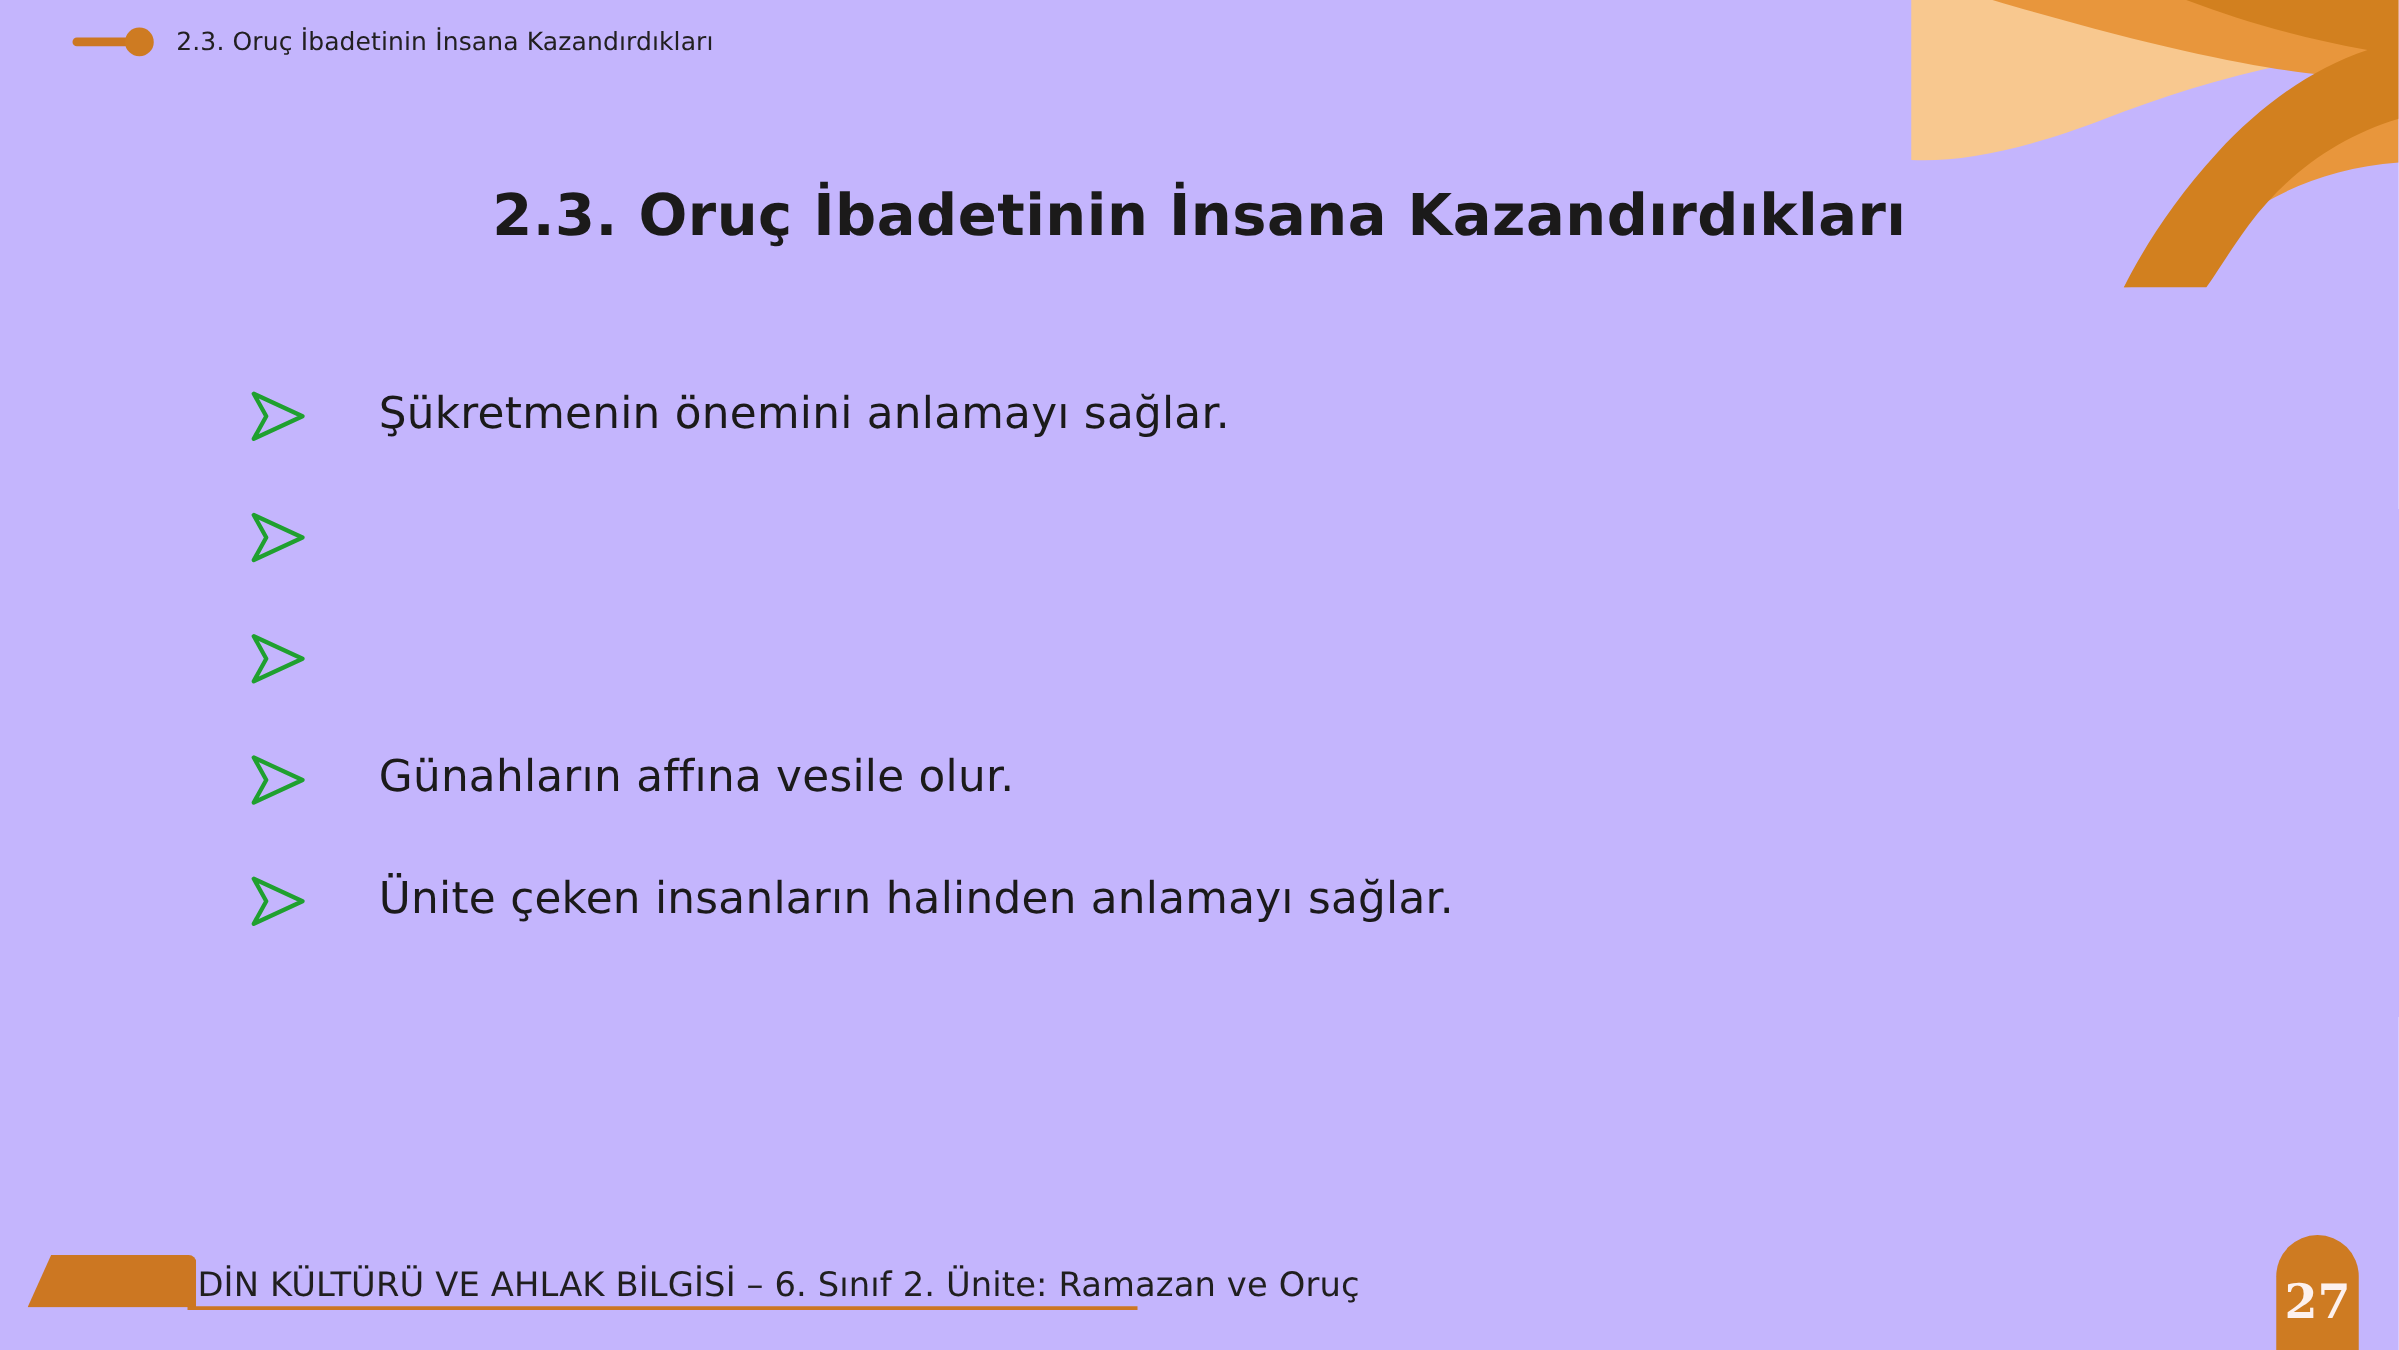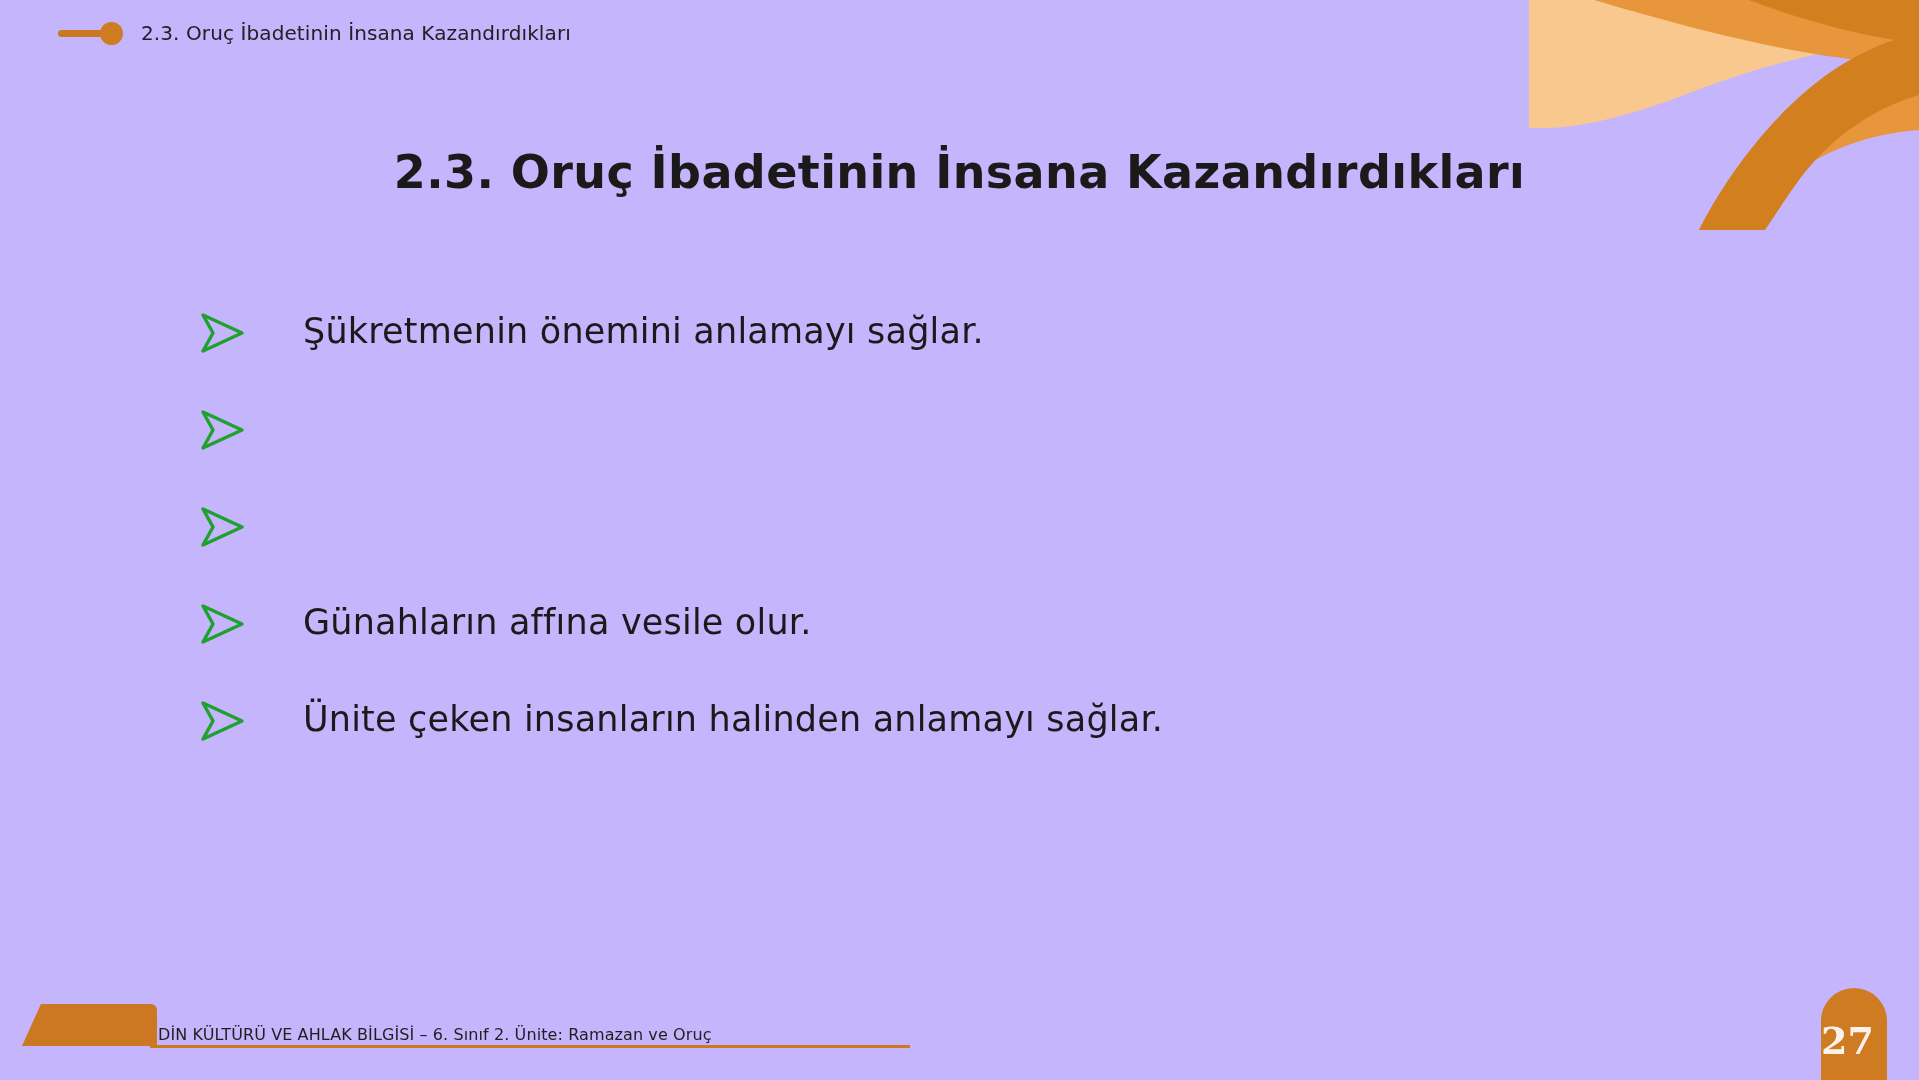--- a/index.html
+++ b/index.html
@@ -115,21 +115,21 @@
     width: 135px;
     height: 42px;
     background: #CC7722;
     clip-path: polygon(14% 0%, 100% 0%, 100% 100%, 0% 100%);
     border-top-right-radius: 6px;
   }
   .footer-text {
     position: absolute;
     left: 158px;
     bottom: 36px;
-    font-size: 16px;
+    font-size: 27px;
     color: #201F1F;
     letter-spacing: .1px;
     white-space: nowrap;
     font-family: "DejaVu Sans", sans-serif;
   }
   .footer-rule {
     position: absolute;
     left: 150px;
     bottom: 32px;
     width: 760px;
@@ -142,20 +142,21 @@
     position: absolute;
     right: 32px;
     bottom: 0;
     width: 66px;
     height: 92px;
     background: #CE7B22;
     border-top-left-radius: 34px;
     border-top-right-radius: 34px;
     display: flex;
     align-items: center;
+    justify-content: center;
     padding-top: 14px;
     box-sizing: border-box;
   }
   .page-badge-num {
     font-family: "DejaVu Serif", serif;
     font-weight: bold;
     font-size: 38px;
     color: #FDF1EE;
     line-height: 1;
   }

